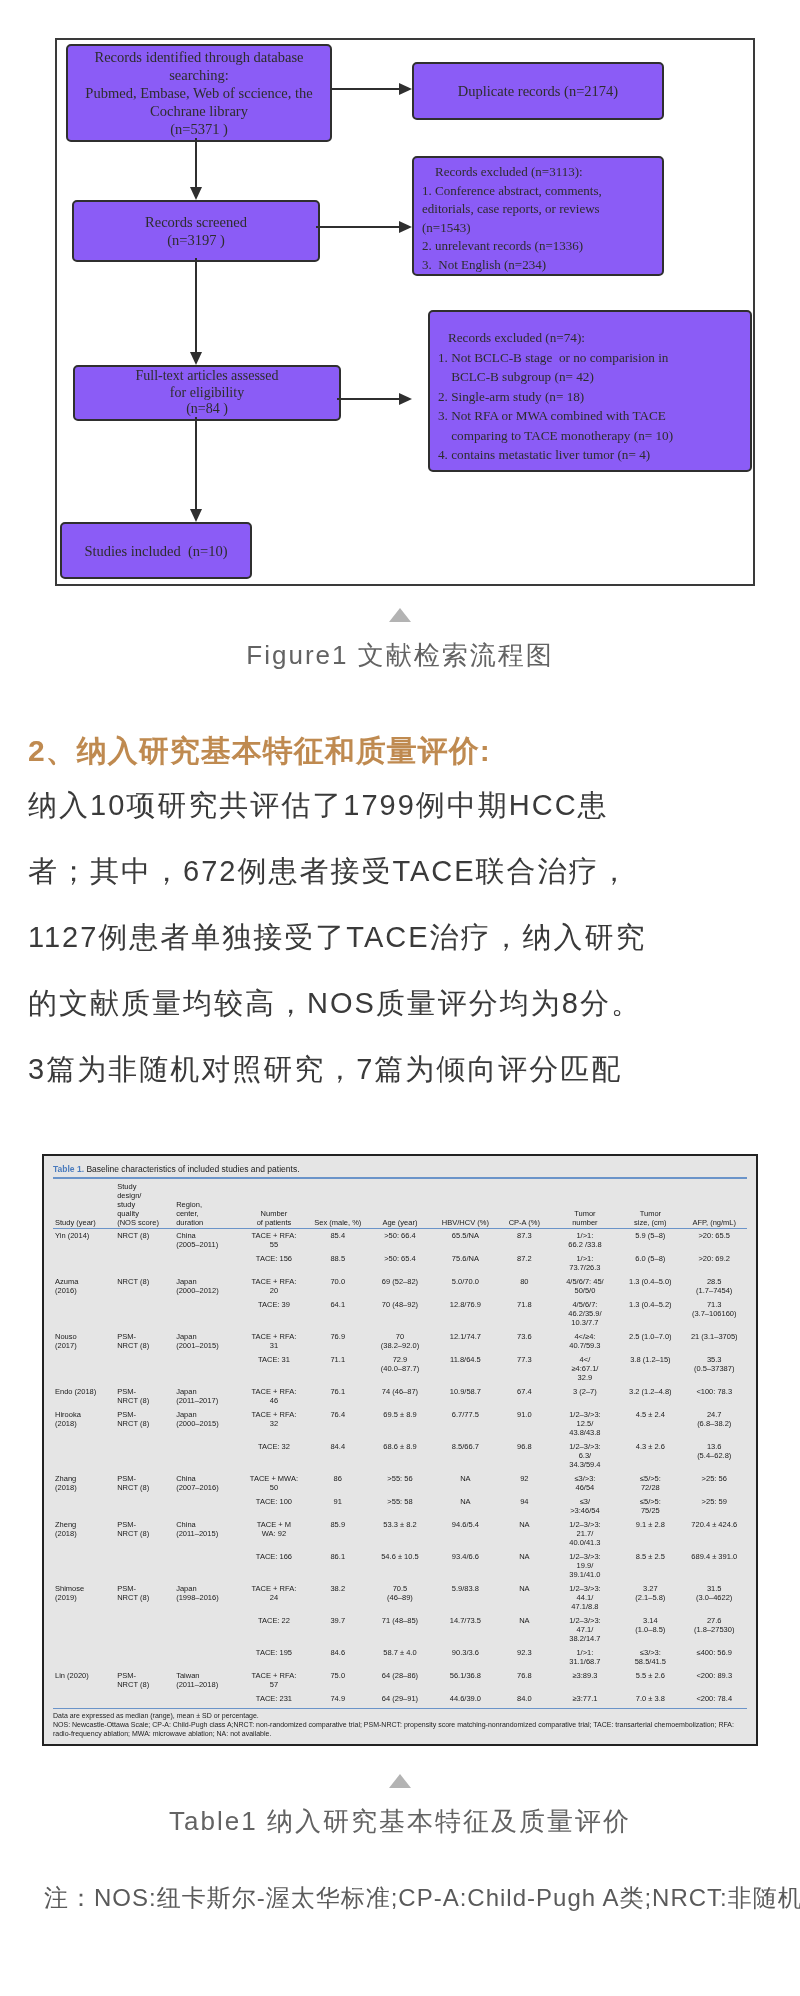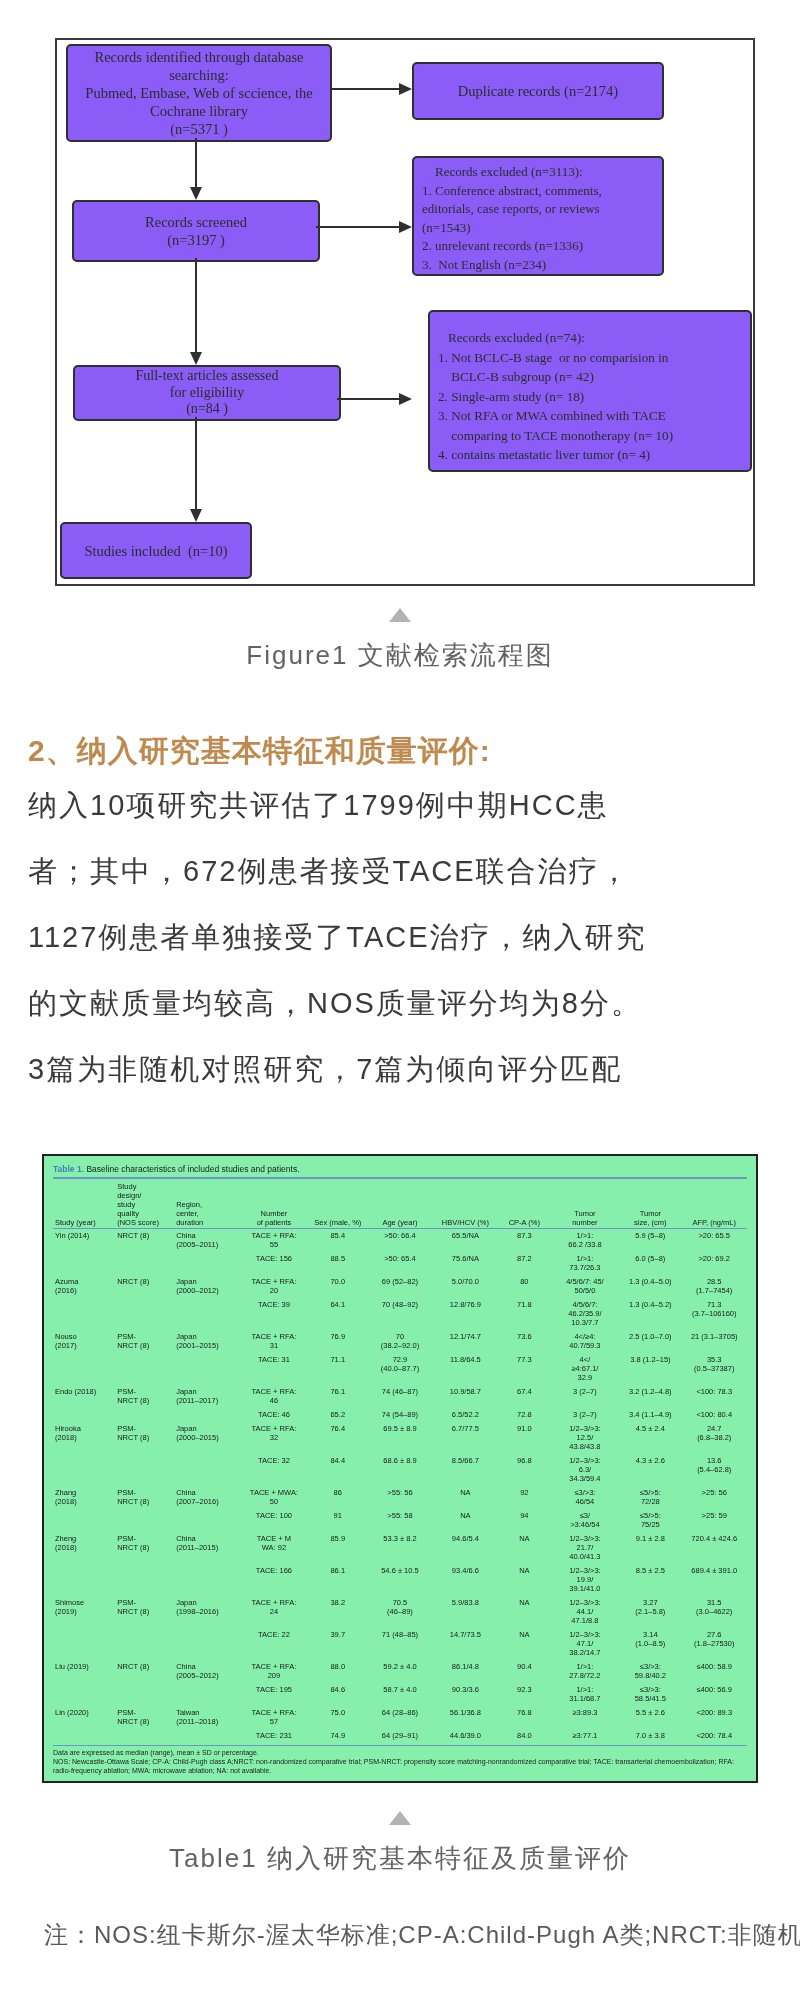--- a/index.html
+++ b/index.html
@@ -25,21 +25,21 @@
   .cap-wrap{text-align:center;}
   .tri{width:0;height:0;border-left:11px solid transparent;border-right:11px solid transparent;border-bottom:14px solid #b3b3b3;margin:0 auto;}
   .cap{font-size:26px;color:#636363;letter-spacing:2px;margin-top:16px;}
 
   
   .sec{padding:0 28px;}
   .sec-h{color:#bf8a50;font-weight:bold;font-size:30px;letter-spacing:1px;margin-top:58px;}
   .p-line{font-size:29px;letter-spacing:2px;line-height:66px;color:#3a3a3a;white-space:nowrap;}
 
   
-  .tbl-wrap{margin:52px 42px 0 42px;border:2px solid #222;background:#86efac;padding:8px 9px 6px 9px;box-sizing:border-box;}
+  .tbl-wrap{margin:52px 42px 0 42px;border:2px solid #222;background:#e5e5e5;padding:8px 9px 6px 9px;box-sizing:border-box;}
   .tbl-title{font-size:8.5px;color:#222;}
   .tbl-title .lbl{color:#4a7bbd;font-weight:bold;}
   .tbl-rule{height:0;border-top:2px solid #6b94c9;margin-top:3px;}
   table.baseline{width:100%;border-collapse:collapse;table-layout:fixed;font-size:7.5px;line-height:9px;color:#1a1a1a;margin-top:2px;}
   table.baseline th{font-weight:normal;vertical-align:bottom;text-align:center;padding:1px 2px;border-bottom:1.5px solid #6b94c9;white-space:pre-line;}
   table.baseline td{vertical-align:top;text-align:center;padding:2px 2px 3px 2px;white-space:pre-line;}
   table.baseline .c0{width:9%;text-align:left;}
   table.baseline .c1{width:8.5%;text-align:left;}
   table.baseline .c2{width:9.5%;text-align:left;}
   table.baseline .c3{width:10%;}
@@ -266,33 +266,20 @@
 46</td>
           <td class="c4">76.1</td>
           <td class="c5">74 (46–87)</td>
           <td class="c6">10.9/58.7</td>
           <td class="c7">67.4</td>
           <td class="c8">3 (2–7)</td>
           <td class="c9">3.2 (1.2–4.8)</td>
           <td class="c10">&lt;100: 78.3</td>
         </tr>
         <tr>
-          <td class="c0"></td>
-          <td class="c1"></td>
-          <td class="c2"></td>
-          <td class="c3">TACE: 46</td>
-          <td class="c4">65.2</td>
-          <td class="c5">74 (54–89)</td>
-          <td class="c6">6.5/52.2</td>
-          <td class="c7">72.8</td>
-          <td class="c8">3 (2–7)</td>
-          <td class="c9">3.4 (1.1–4.9)</td>
-          <td class="c10">&lt;100: 80.4</td>
-        </tr>
-        <tr>
           <td class="c0">Hirooka
 (2018)</td>
           <td class="c1">PSM-
 NRCT (8)</td>
           <td class="c2">Japan
 (2000–2015)</td>
           <td class="c3">TACE + RFA:
 32</td>
           <td class="c4">76.4</td>
           <td class="c5">69.5 ± 8.9</td>
@@ -422,37 +409,20 @@
           <td class="c7">NA</td>
           <td class="c8">1/2–3/&gt;3:
 47.1/
 38.2/14.7</td>
           <td class="c9">3.14
 (1.0–8.5)</td>
           <td class="c10">27.6
 (1.8–27530)</td>
         </tr>
         <tr>
-          <td class="c0">Liu (2019)</td>
-          <td class="c1">NRCT (8)</td>
-          <td class="c2">China
-(2005–2012)</td>
-          <td class="c3">TACE + RFA:
-209</td>
-          <td class="c4">88.0</td>
-          <td class="c5">59.2 ± 4.0</td>
-          <td class="c6">86.1/4.8</td>
-          <td class="c7">90.4</td>
-          <td class="c8">1/&gt;1:
-27.8/72.2</td>
-          <td class="c9">≤3/&gt;3:
-59.8/40.2</td>
-          <td class="c10">≤400: 58.9</td>
-        </tr>
-        <tr>
           <td class="c0"></td>
           <td class="c1"></td>
           <td class="c2"></td>
           <td class="c3">TACE: 195</td>
           <td class="c4">84.6</td>
           <td class="c5">58.7 ± 4.0</td>
           <td class="c6">90.3/3.6</td>
           <td class="c7">92.3</td>
           <td class="c8">1/&gt;1:
 31.1/68.7</td>

